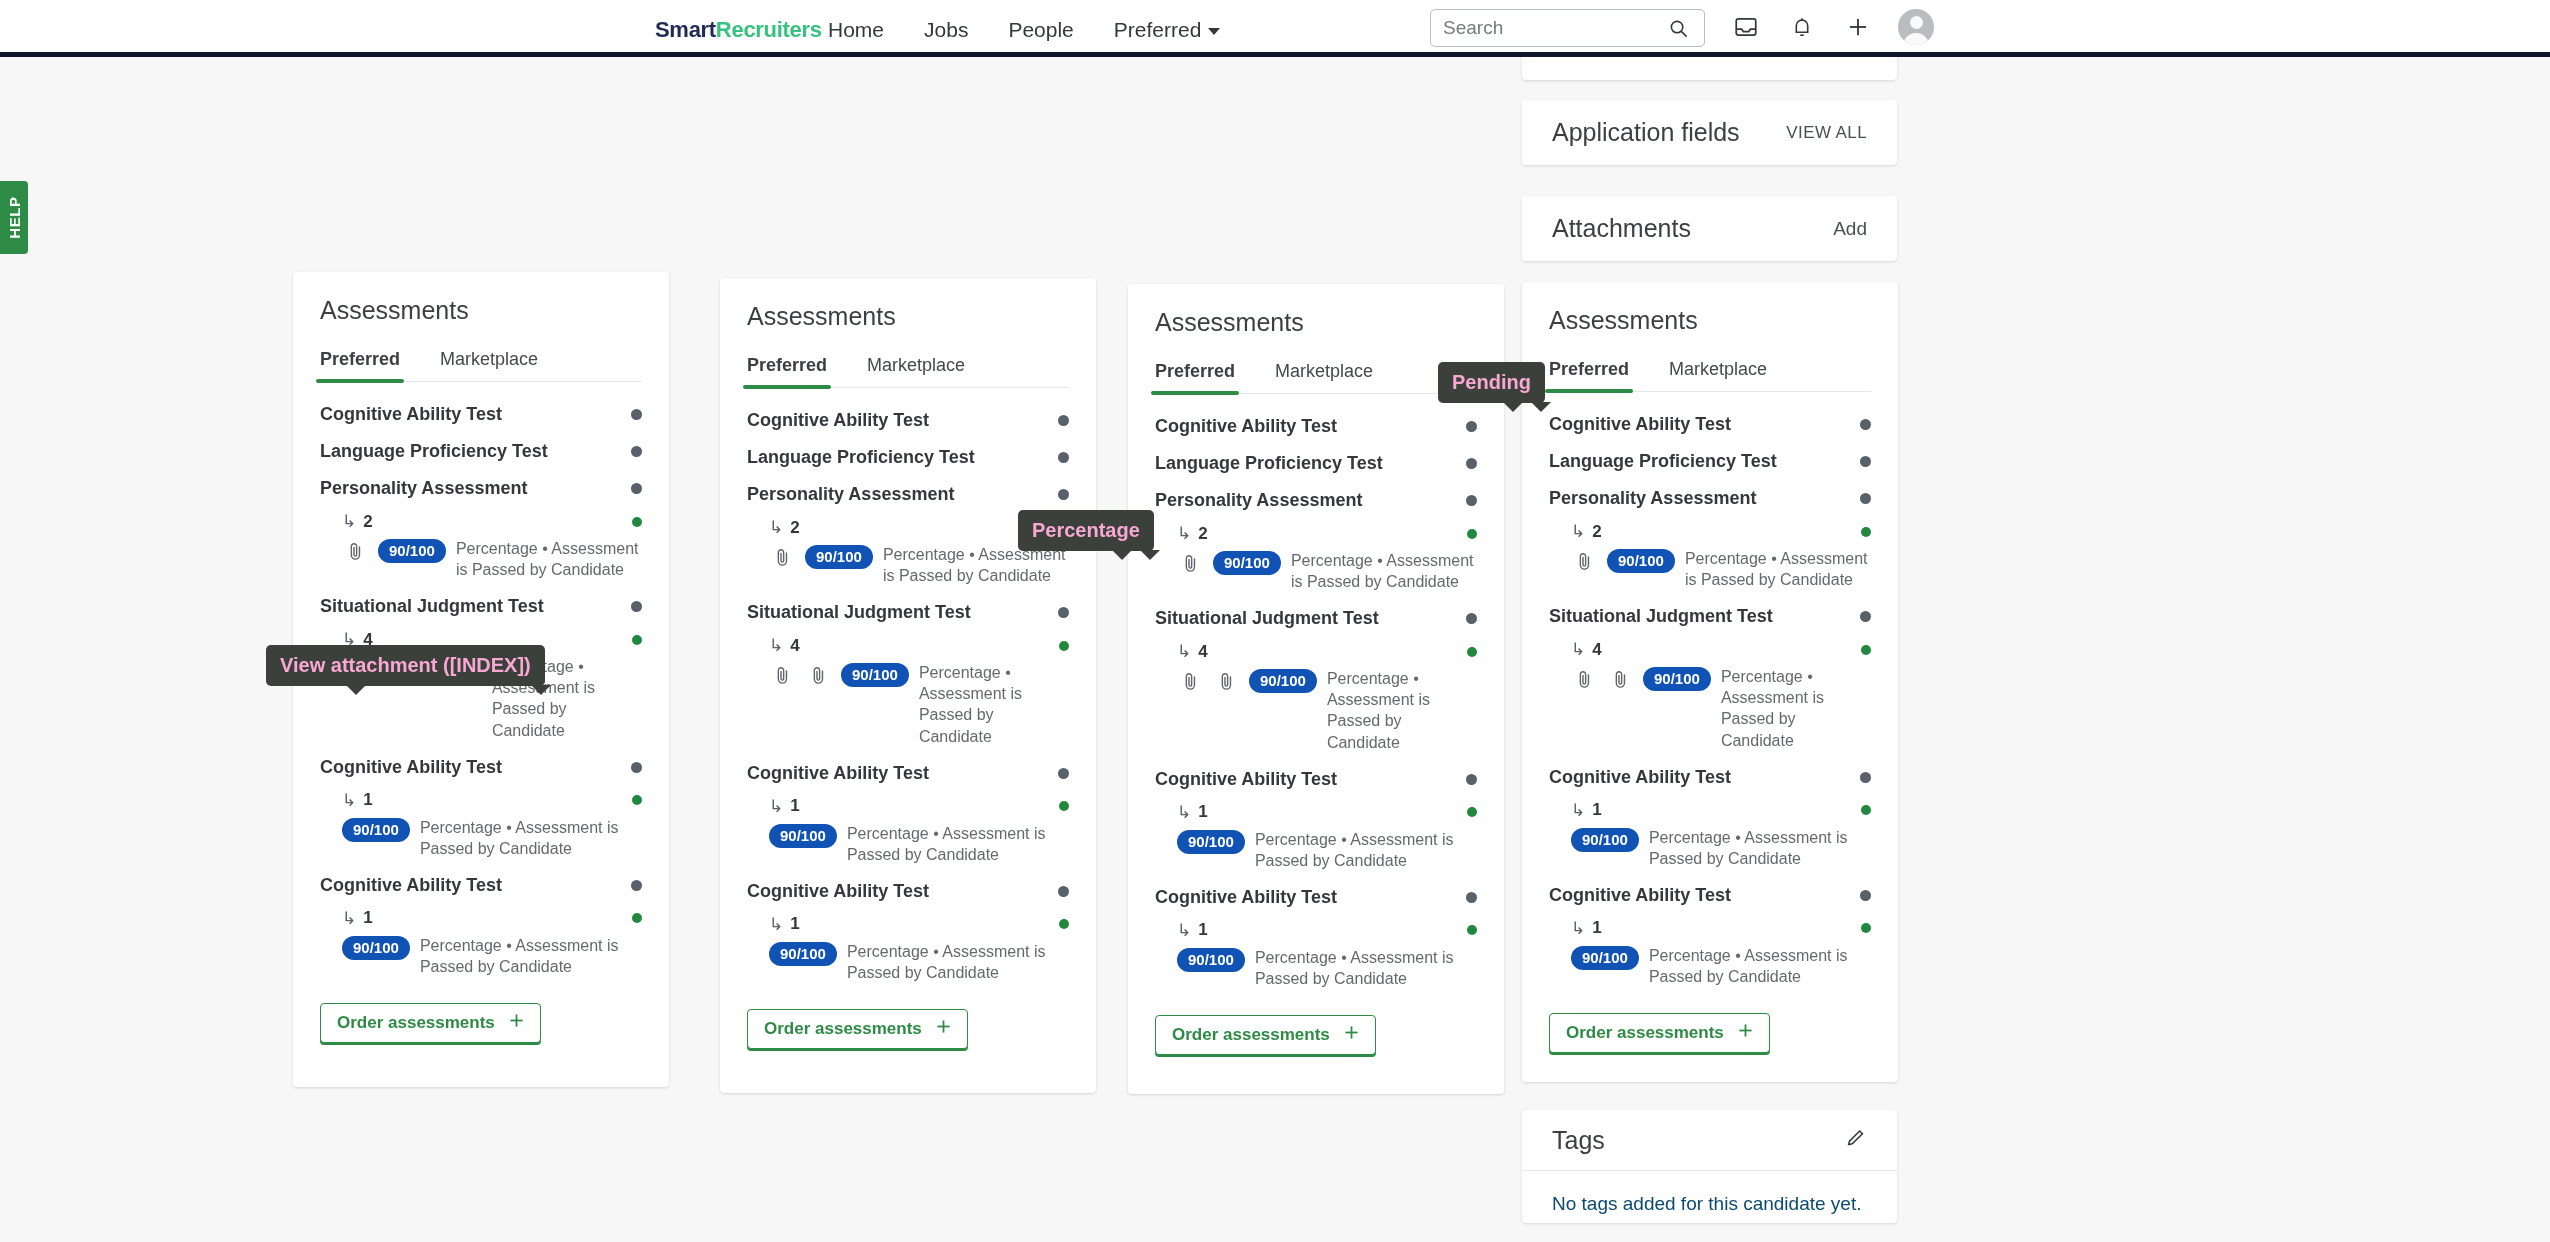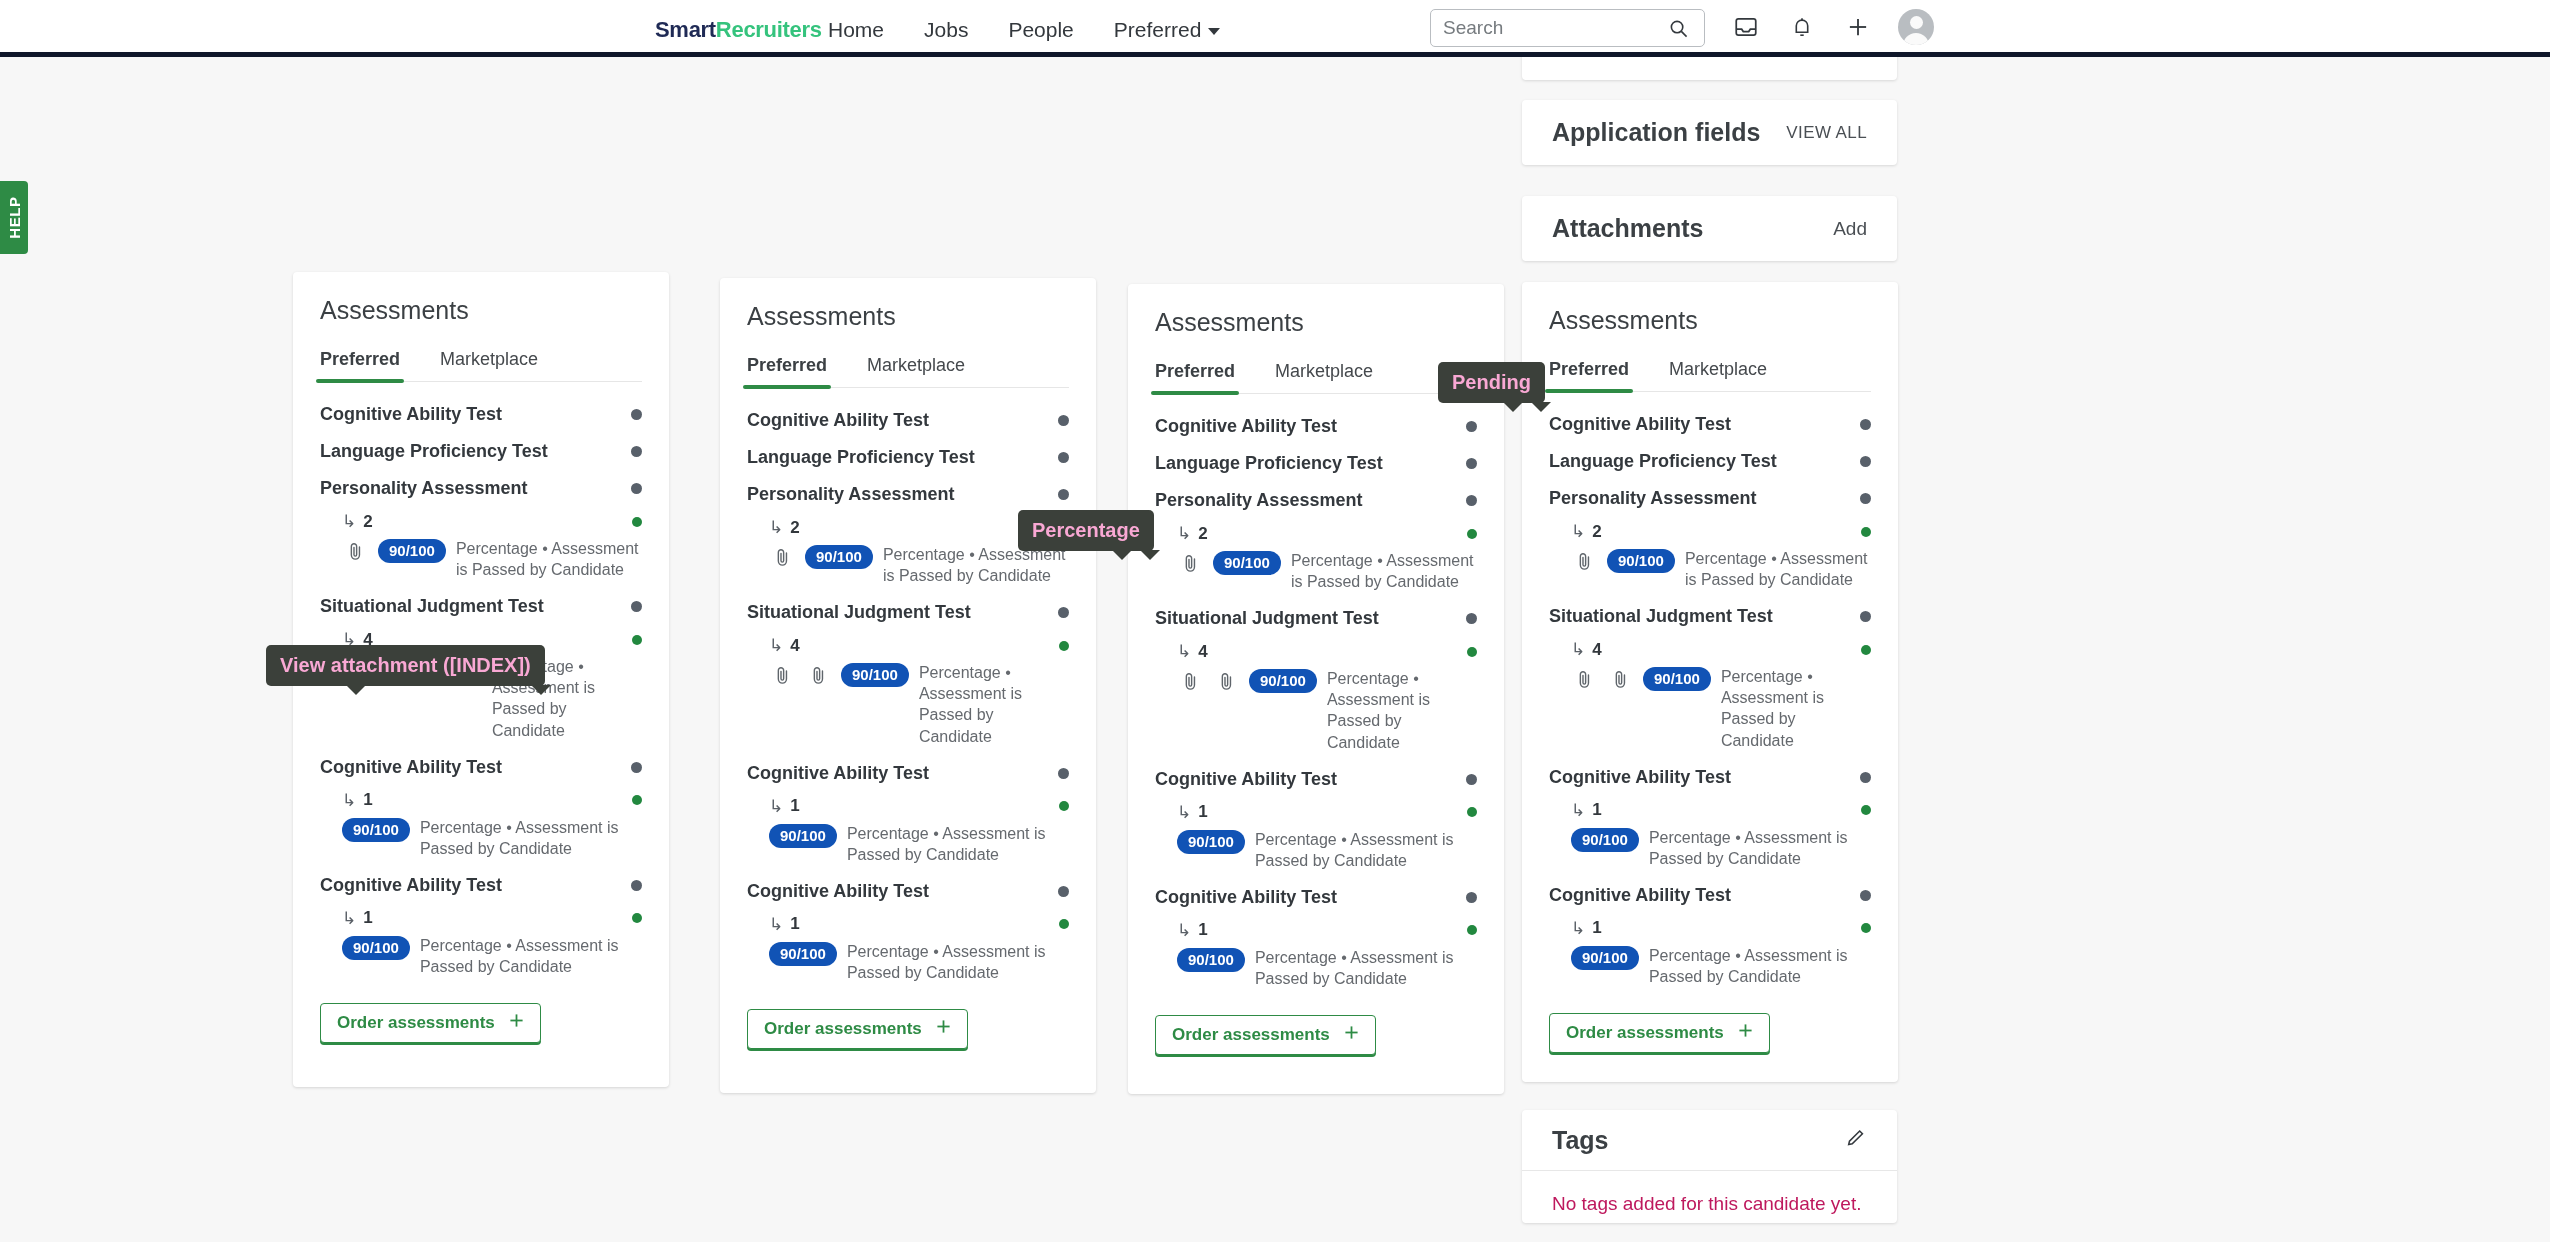--- a/index.html
+++ b/index.html
@@ -109,25 +109,25 @@
     border-left:10px solid transparent; border-right:10px solid transparent;
     border-top:10px solid #3b403a;
   }
 
   
   .panel{ position:absolute; background:#fff; border-radius:4px; box-shadow:0 1px 3px rgba(0,0,0,.13); }
   .panel-head{
     display:flex; align-items:center; justify-content:space-between;
     padding:0 30px; height:100%;
   }
-  .panel-title{ font-size:25px; color:#3b4044; font-weight:700; }
+  .panel-title{ font-size:25px; color:#3b4044; font-weight:400; }
   .panel-action{ font-size:17px; color:#4a4f54; letter-spacing:.4px; cursor:pointer; }
   .panel-action.sm{ font-size:19px; letter-spacing:0; }
   .divider{ height:1px; background:#e7e7e7; }
-  .panel-body{ padding:22px 30px; font-size:19px; color:#be185d; }
+  .panel-body{ padding:22px 30px; font-size:19px; color:#0c4a6e; }
 </style>
 </head>
 <body>
 
 <div class="topbar">
   <div class="logo">
     <span class="a">Smart</span><span class="b">Recruiters</span>
   </div>
 
   <div class="navlinks">

